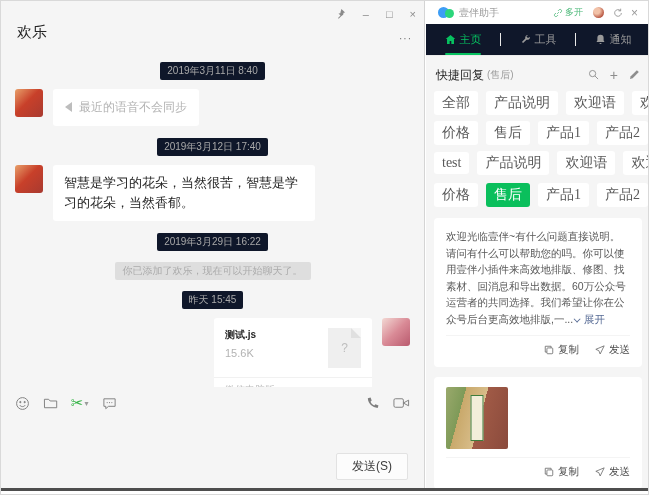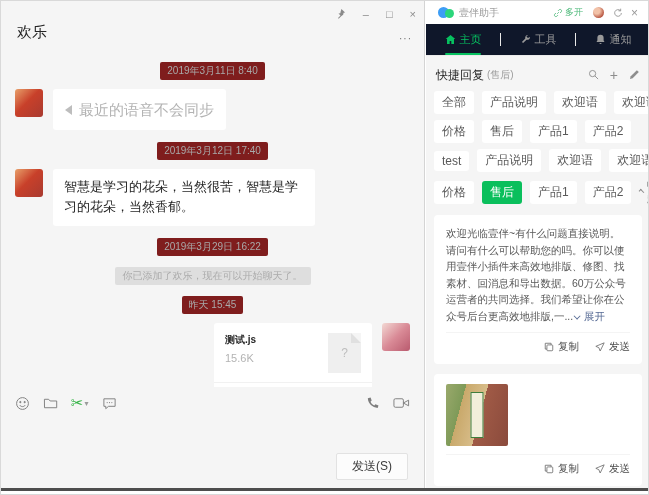--- a/index.html
+++ b/index.html
@@ -10,29 +10,29 @@
   
   .chat-window { position:absolute; left:0; top:0; width:424px; height:487px; background:#f5f5f5; border-right:1px solid #d4d4d4; }
   .chat-header { position:relative; height:54px; }
   .chat-title { position:absolute; left:16px; top:22px; font-size:15px; color:#262626; }
   .win-controls { position:absolute; right:8px; top:7px; display:flex; gap:17px; align-items:center; color:#8a8a8a; }
   .win-btn { font-size:11px; line-height:1; cursor:default; }
   .menu-dots { position:absolute; right:12px; top:32px; color:#6e6e6e; font-size:10px; letter-spacing:1px; }
 
   .chat-body { position:absolute; top:54px; left:0; right:0; height:332px; overflow:hidden; display:flex; flex-direction:column; }
   .ts-row { display:flex; justify-content:center; margin:7px 0 4px; }
-  .ts-pill { background:#7f1d1d; color:#a9a9a9; font-size:10px; padding:2px 7px; border-radius:2px; }
+  .ts-pill { background:#0f172a; color:#a9a9a9; font-size:10px; padding:2px 7px; border-radius:2px; }
   .sys-pill { background:#dedede; color:#ababab; font-size:10px; padding:2px 8px; border-radius:2px; }
   .msg-row { display:flex; padding:0 14px; margin:5px 0; align-items:flex-start; }
   .msg-row.right { justify-content:flex-end; }
   .avatar { width:28px; height:28px; border-radius:3px; flex:0 0 auto; }
   .avatar.friend { margin-right:10px; background:linear-gradient(135deg,#e8a06a 0%,#c8402a 45%,#a83a30 100%); }
   .avatar.self { margin-left:10px; background:linear-gradient(135deg,#f3d9d4 0%,#d98a96 50%,#b95a6e 100%); }
   .bubble { background:#fff; border-radius:3px; padding:8px 11px; font-size:13px; color:#262626; max-width:262px; line-height:1.55; }
-  .voice-bubble { display:flex; align-items:center; gap:7px; color:#b3b3b3; font-size:15px; padding:9px 12px; }
+  .voice-bubble { display:flex; align-items:center; gap:7px; color:#b3b3b3; font-size:12px; padding:9px 12px; }
   .play-tri { width:0; height:0; border-top:5px solid transparent; border-bottom:5px solid transparent; border-right:7px solid #bdbdbd; }
 
   .file-card { width:158px; background:#fff; border-radius:3px; overflow:hidden; }
   .file-main { display:flex; padding:10px 11px 9px; }
   .file-info { flex:1; min-width:0; }
   .file-name { font-size:10px; font-weight:bold; color:#262626; }
   .file-size { font-size:11px; color:#b3b3b3; margin-top:5px; }
   .doc-icon { position:relative; width:33px; height:40px; background:#efefef; display:flex; align-items:center; justify-content:center; color:#bdbdbd; font-size:12px; }
   .doc-icon::before { content:""; position:absolute; top:0; right:0; border:5px solid #f5f5f5; border-left-color:#e0e0e0; border-bottom-color:#e0e0e0; }
   .file-footer { border-top:1px solid #f1f1f1; padding:5px 11px; font-size:10px; color:#bcbcbc; }
@@ -69,21 +69,21 @@
   .panel-content { position:absolute; top:56px; left:0; right:0; bottom:0; padding:0 8px; overflow:hidden; }
   .qr-header { display:flex; align-items:center; margin:9px 2px 7px; }
   .qr-title { font-size:12px; color:#262626; }
   .qr-scope { font-size:10px; color:#9b9b9b; margin-left:3px; }
   .qr-header .spacer { flex:1; }
   .qr-icons { display:flex; align-items:center; gap:11px; color:#8d8d8d; }
   .qr-plus { font-size:14px; line-height:1; color:#8d8d8d; }
 
   .tag-rows { display:flex; flex-direction:column; gap:6px; margin-bottom:9px; }
   .tag-row { display:flex; gap:8px; align-items:center; }
-  .tag { background:#fff; color:#595959; font-size:12px; padding:3px 8px; border-radius:3px; cursor:default; white-space:nowrap; }
+  .tag { background:#fff; color:#595959; font-size:14px; padding:3px 8px; border-radius:3px; cursor:default; white-space:nowrap;font-family:Liberation Serif, serif; }
   .tag.active { background:#0abf5c; color:#fff; }
   .collapse { margin-left:auto; display:flex; align-items:center; gap:4px; color:#8a8a8a; font-size:10px; cursor:default; }
   .chev { display:inline-block; width:5px; height:5px; border-left:1px solid currentColor; border-bottom:1px solid currentColor; }
   .chev.up { transform:rotate(135deg) translate(-1px,0); }
   .chev.down { transform:rotate(-45deg) translate(0,-2px); }
 
   .card { background:#fff; border-radius:4px; padding:10px 12px 4px; margin-bottom:10px; }
   .card-text { font-size:10.5px; color:#595959; line-height:1.58; word-break:break-all; }
   .expand-link { color:#576b95; white-space:nowrap; }
   .expand-link .chev { border-color:#576b95; }

